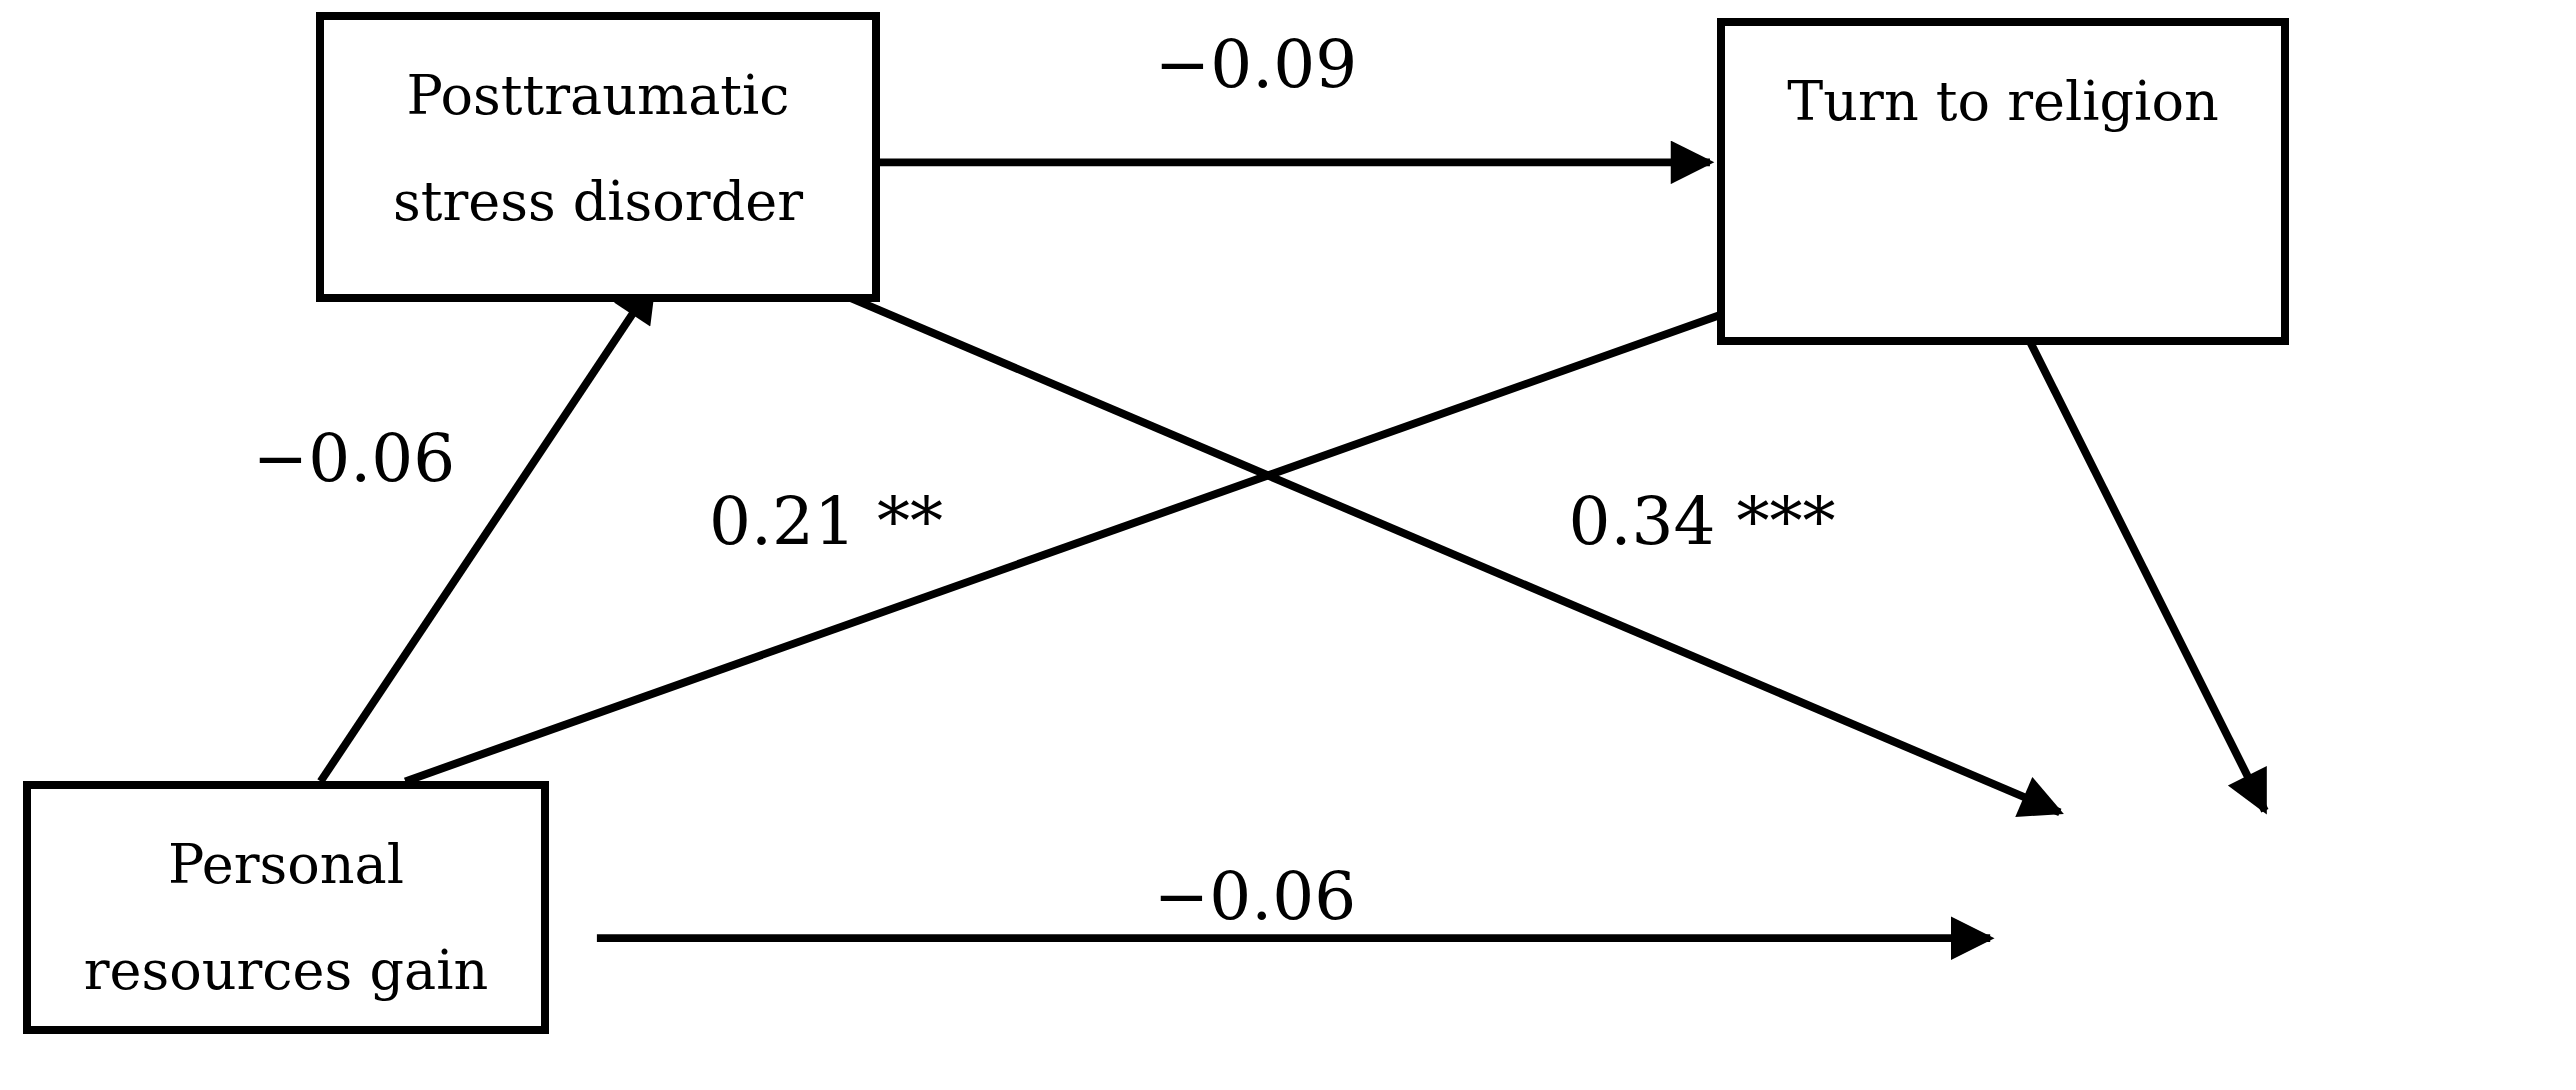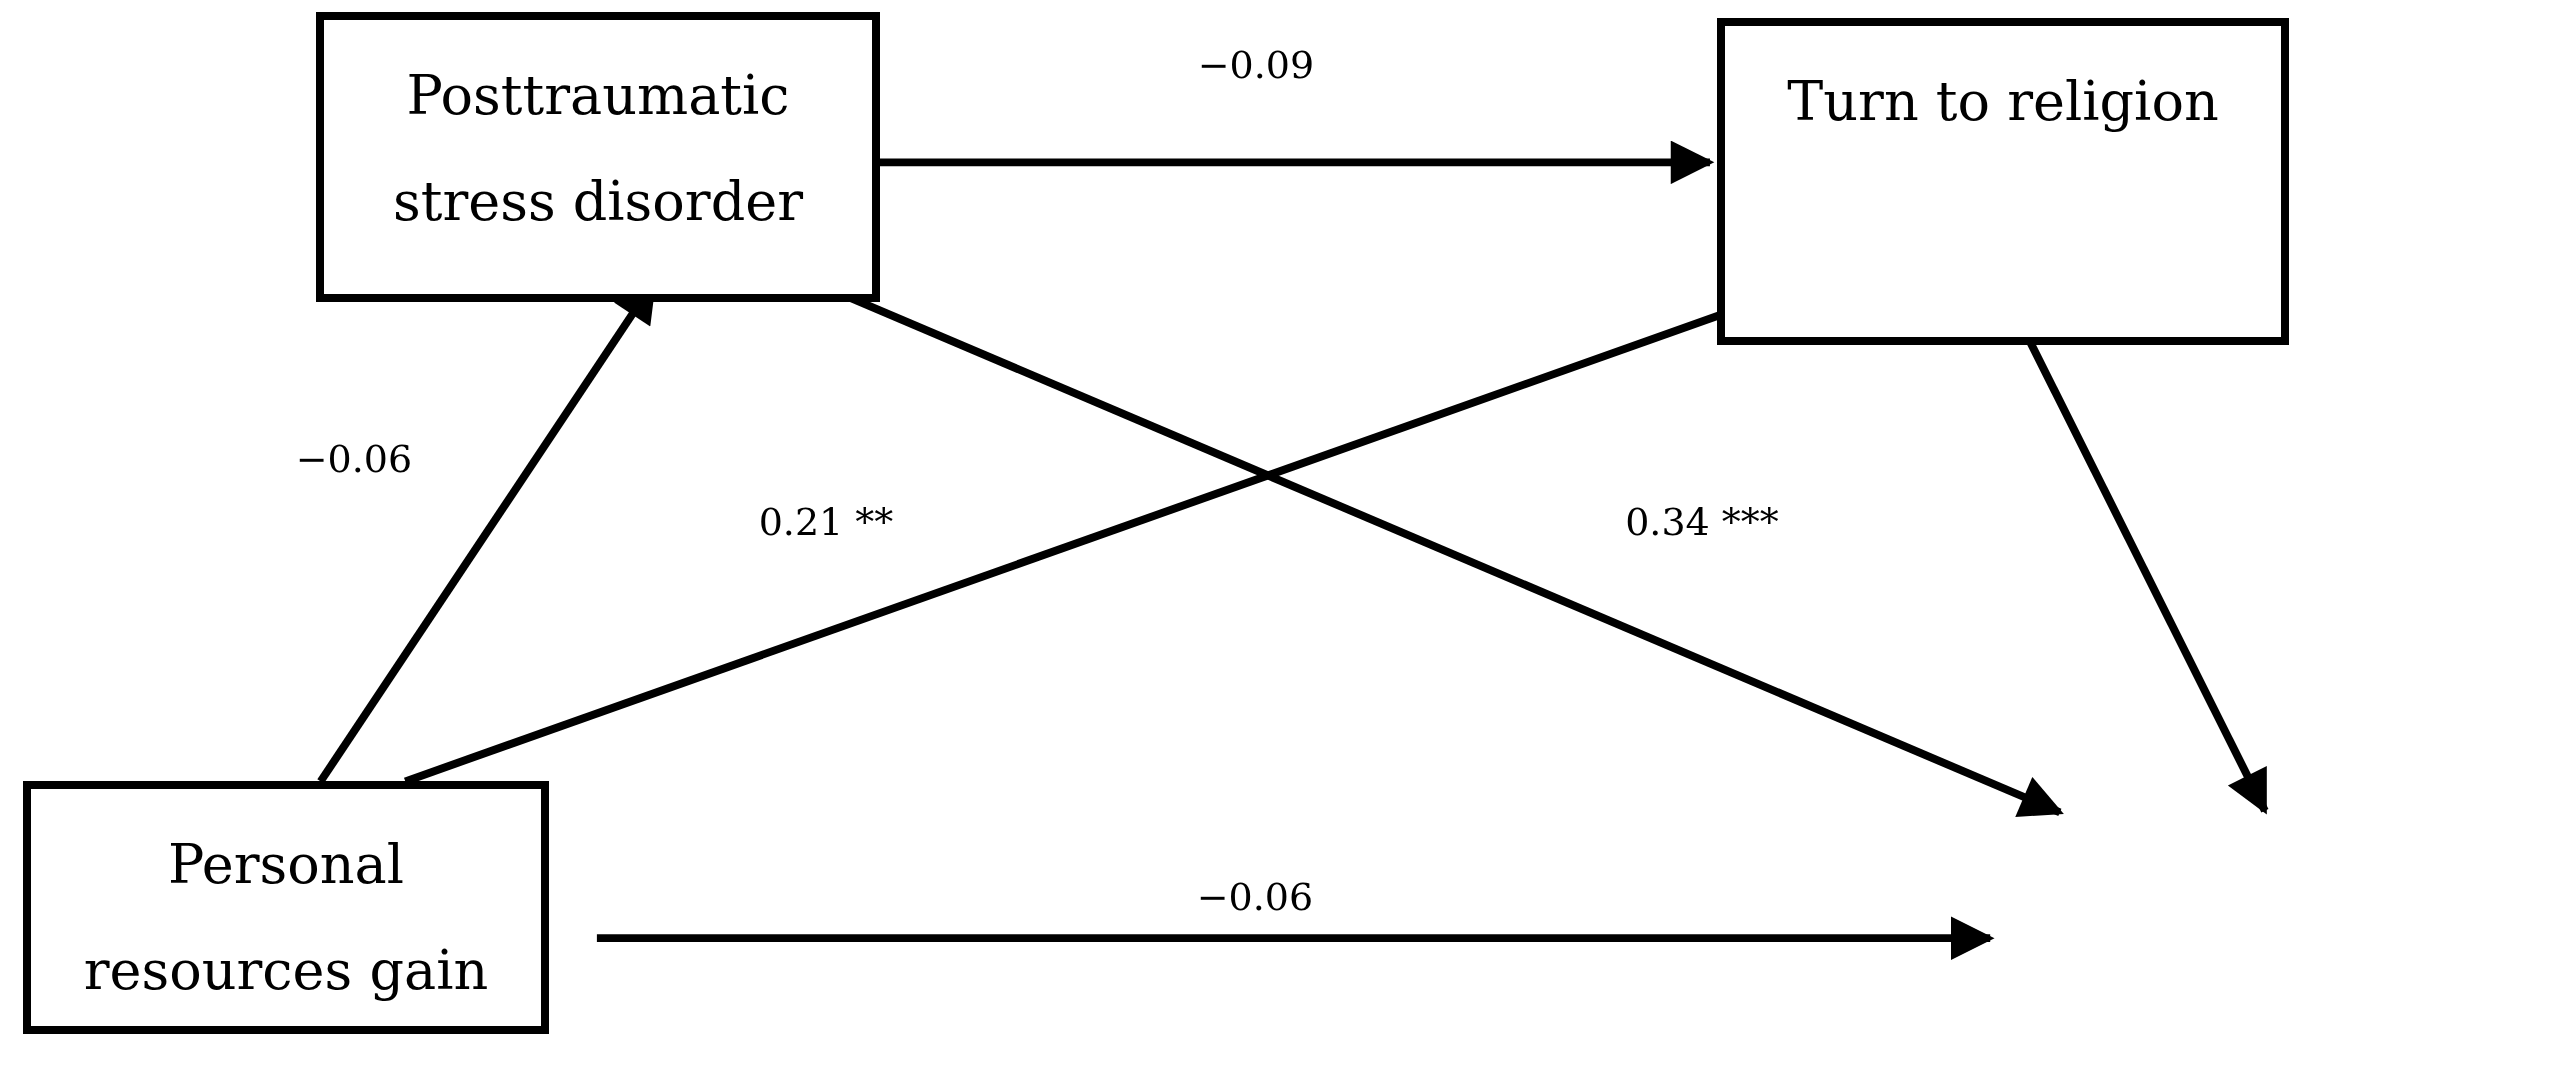--- a/index.html
+++ b/index.html
@@ -36,21 +36,21 @@
     text-align: center;
     font-size: 54px;
     line-height: 106px;
   }
   .node .node-label {
     white-space: pre-line;
   }
   .edge-label {
     position: absolute;
     transform: translate(-50%, -50%);
-    font-size: 38px;
+    font-size: 66px;
     line-height: 1;
     white-space: nowrap;
     background: transparent;
   }
   
   .node-ptsd      { left: 316px;  top: 12px;   width: 564px; height: 290px; }
   .node-religion  { left: 1717px; top: 18px;   width: 572px; height: 327px; }
   .node-resources { left: 23px;   top: 781px;  width: 526px; height: 253px; }
   .node-spiritual { left: 1997px; top: 817px; width: 570px; height: 257px; }
   

